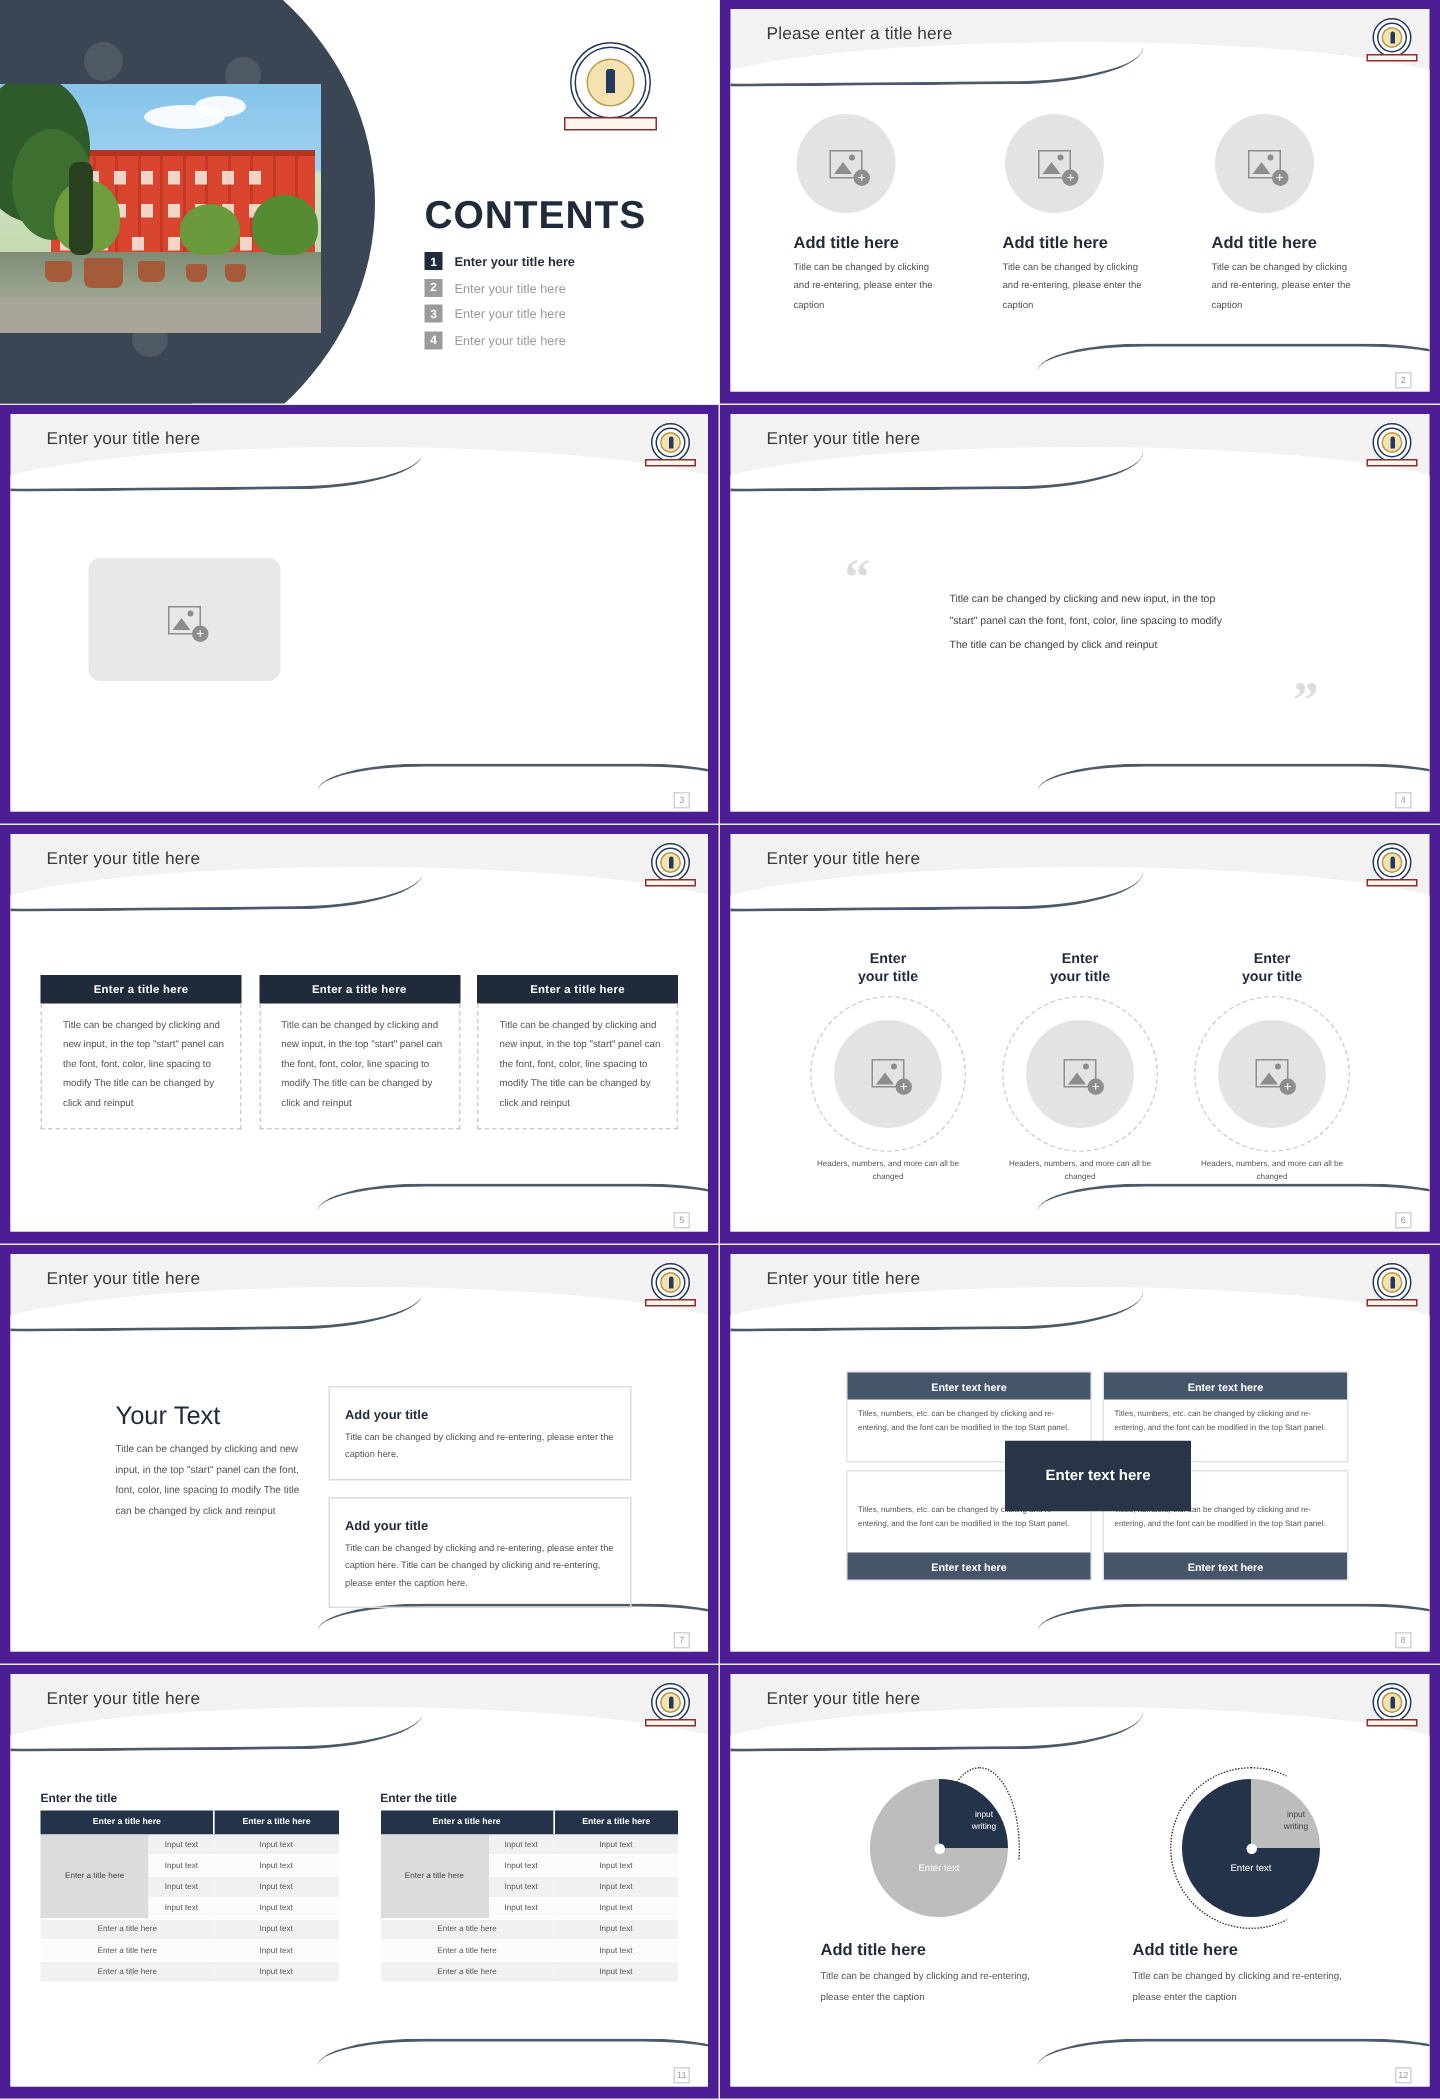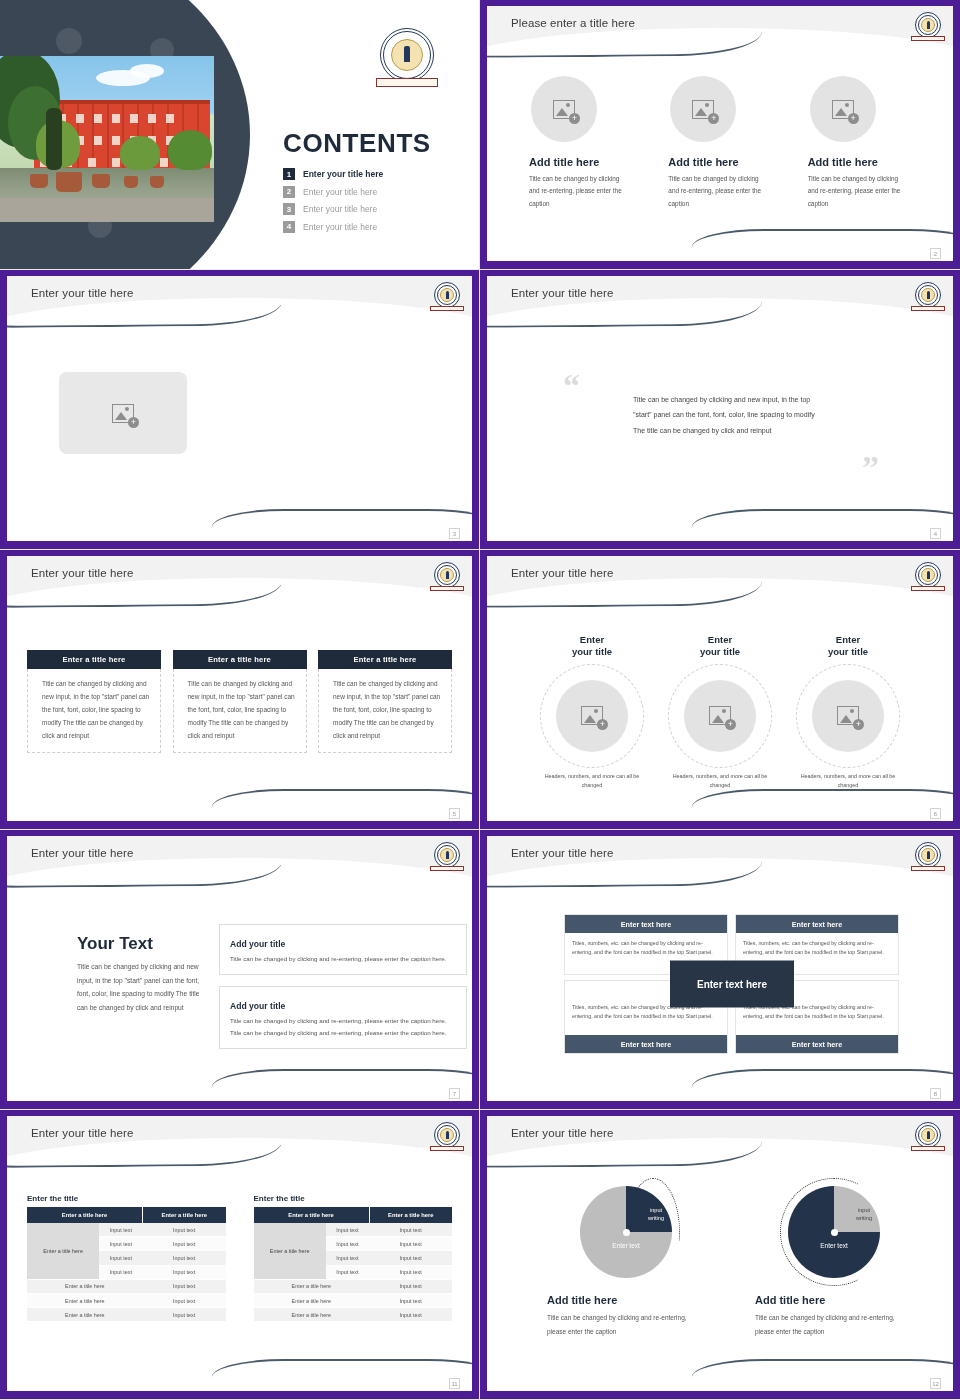--- a/index.html
+++ b/index.html
@@ -161,23 +161,23 @@
   .s6 .item { width:108px; position:relative; text-align:center; }
   .s6 .item h4 { font-size:9.5px; font-weight:bold; color:#1f2b3a; line-height:1.25; }
   .s6 .dashring { position:relative; width:104px; height:104px; margin:6px auto 0;
                   border:1px dashed #cfcfcf; border-radius:50%;
                   display:flex; align-items:center; justify-content:center; }
   .s6 .dashring .ph-circle { width:72px; height:72px; }
   .s6 .item p { margin-top:4px; font-size:5.4px; color:#555; line-height:1.7; }
 
   
   .s7 .left { position:absolute; left:70px; top:98px; width:128px; z-index:5; }
-  .s7 .left h2 { font-size:17px; font-weight:bold; color:#1f2b3a; }
+  .s7 .left h2 { font-size:17px; font-weight:normal; color:#1f2b3a; }
   .s7 .left p { margin-top:6px; font-size:6.7px; color:#555; line-height:2.05; }
-  .s7 .right { position:absolute; left:212px; top:88px; width:248px; z-index:5; }
+  .s7 .right { position:absolute; left:212px; top:88px; width:202px; z-index:5; }
   .s7 .box { border:1px solid #dcdcdc; padding:8px 10px 10px; margin-bottom:11px; position:relative; }
   .s7 .box h4 { font-size:8.6px; font-weight:bold; color:#1f2b3a; background:#fff;
                 display:inline-block; padding-right:6px; margin-top:-14px; }
   .s7 .box p { font-size:6.2px; color:#555; line-height:1.85; margin-top:2px; }
 
   
   .s8 .grid { position:absolute; left:77px; top:78px; width:336px; z-index:5; }
   .s8 .gcols { display:flex; gap:7px; }
   .s8 .gcell { width:164px; background:#fff; border:1px solid #e4e4e4; }
   .s8 .gcap { background:#45556a; color:#fff; font-size:7.2px; font-weight:bold;

